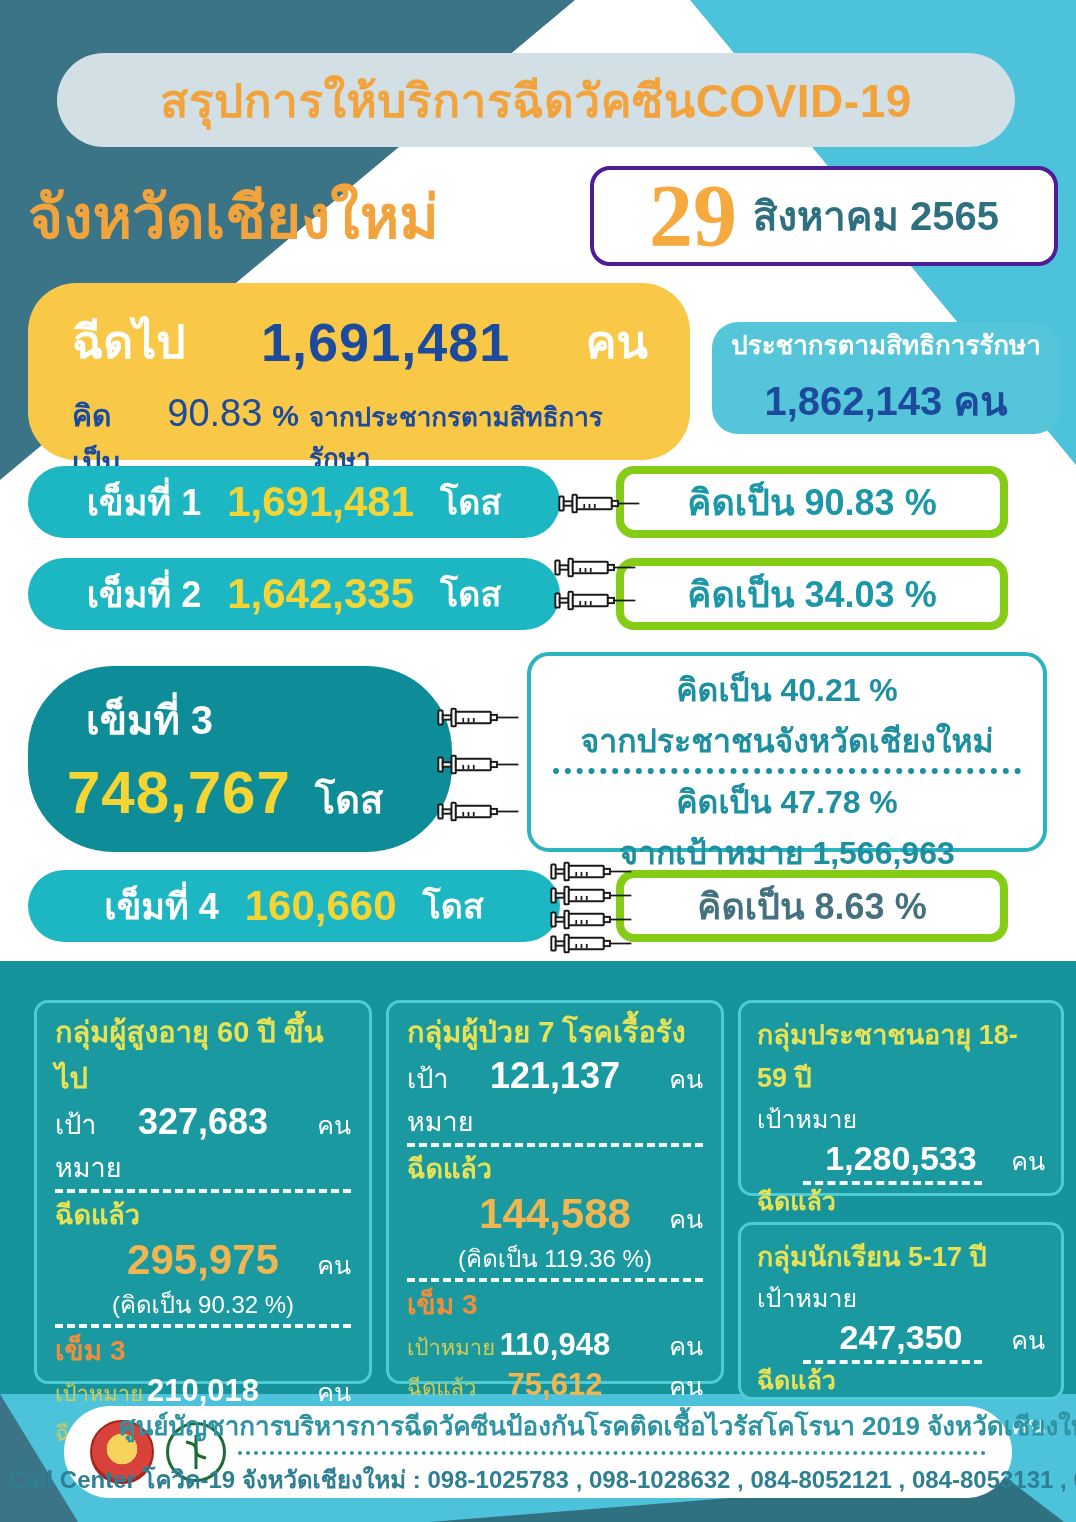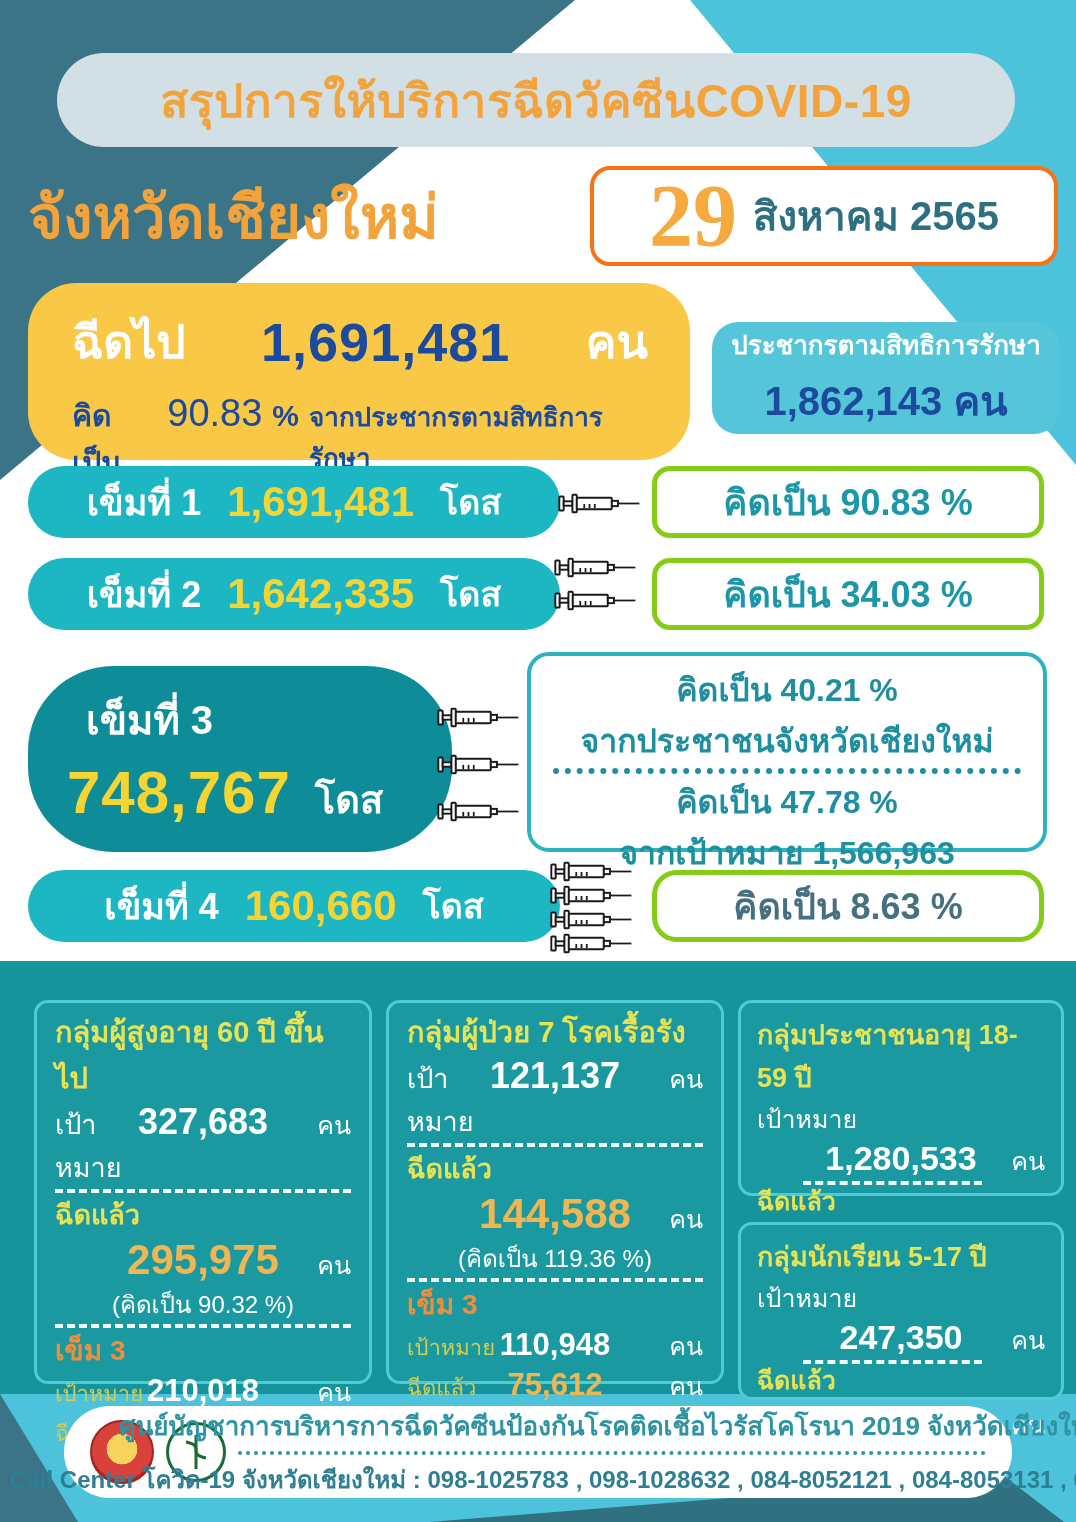--- a/index.html
+++ b/index.html
@@ -11,21 +11,21 @@
   .bg-cyan{position:absolute;inset:0;background:#4cc3da;clip-path:polygon(690px 0,1076px 0,1076px 465px);}
   .band{position:absolute;left:0;top:961px;width:1076px;height:433px;background:#17939b;}
   .footer-bg{position:absolute;left:0;top:1394px;width:1076px;height:128px;background:#4cc3da;}
   .footer-wedge-left{position:absolute;inset:0;background:#3a7486;clip-path:polygon(0 1394px,78px 1522px,0 1522px);}
   .footer-wedge-bottom{position:absolute;inset:0;background:#2f7181;clip-path:polygon(430px 1522px,1064px 1522px,1004px 1476px);}
 
   
   .banner{position:absolute;left:57px;top:53px;width:958px;height:94px;background:#d2dfe4;border-radius:47px;display:flex;align-items:center;justify-content:center;}
   .banner-title{font-size:46px;font-weight:bold;color:#f2a33c;letter-spacing:.5px;}
   .province{position:absolute;left:28px;top:168px;width:555px;height:96px;display:flex;align-items:center;font-size:60px;font-weight:bold;color:#f2a33c;}
-  .datebox{position:absolute;left:590px;top:166px;width:468px;height:100px;background:#ffffff;border:4px solid #f97316;border-radius:20px;display:flex;align-items:center;justify-content:center;gap:16px;box-sizing:border-box;}
+  .datebox{position:absolute;left:590px;top:166px;width:468px;height:100px;background:#ffffff;border:4px solid #4c1d95;border-radius:20px;display:flex;align-items:center;justify-content:center;gap:16px;box-sizing:border-box;}
   .date-day{font-family:"Liberation Serif",serif;font-size:88px;font-weight:bold;color:#f5a93f;line-height:.9;}
   .date-rest{font-size:40px;font-weight:bold;color:#2e6f80;}
 
   
   .yellowbox{position:absolute;left:28px;top:283px;width:662px;height:177px;background:#f9c847;border-radius:48px;box-sizing:border-box;padding:22px 42px 0 44px;}
   .y-line1{display:flex;align-items:center;justify-content:space-between;}
   .y-lead,.y-unit{color:#ffffff;font-size:46px;font-weight:bold;}
   .y-val{color:#1c4a9c;font-size:54px;font-weight:bold;letter-spacing:1px;}
   .y-line2{margin-top:14px;display:flex;align-items:baseline;gap:10px;color:#1c4a9c;}
   .y-p-lead{font-size:30px;font-weight:bold;}
@@ -34,22 +34,22 @@
   .y-p-rest{font-size:26px;font-weight:bold;}
   .popbox{position:absolute;left:712px;top:322px;width:348px;height:112px;background:#55c6d9;border-radius:26px;display:flex;flex-direction:column;align-items:center;justify-content:center;gap:4px;}
   .pop-title{color:#ffffff;font-size:26px;font-weight:bold;}
   .pop-val{color:#1c4a9c;font-size:40px;font-weight:bold;}
 
   
   .pill{position:absolute;left:28px;width:532px;height:72px;background:#1db6c3;border-radius:40px;display:flex;align-items:center;justify-content:center;gap:26px;}
   .pill .lbl{color:#ffffff;font-size:36px;font-weight:bold;}
   .pill .val{color:#f5d534;font-size:42px;font-weight:bold;}
   .pill .unit{color:#ffffff;font-size:34px;font-weight:bold;}
-  .pct{position:absolute;left:652px;width:392px;height:72px;background:#ffffff;border:5px solid #84cc16;border-radius:18px;display:flex;align-items:center;justify-content:center;font-size:36px;font-weight:bold;color:#1b97a7;box-sizing:border-box;}
-  .pct.slate{color:#44707f;border-radius:25px;}
+  .pct{position:absolute;left:616px;width:392px;height:72px;background:#ffffff;border:8px solid #84cc16;border-radius:18px;display:flex;align-items:center;justify-content:center;font-size:36px;font-weight:bold;color:#1b97a7;box-sizing:border-box;}
+  .pct.slate{color:#44707f;}
   .syr{position:absolute;display:flex;flex-direction:column;z-index:3;}
   .syr svg{display:block;}
 
   .blob3{position:absolute;left:28px;top:666px;width:424px;height:186px;background:#0e8d99;border-radius:85px;box-sizing:border-box;}
   .blob3-label{position:absolute;left:58px;top:22px;color:#ffffff;font-size:40px;font-weight:bold;}
   .blob3-valrow{position:absolute;left:0;right:30px;bottom:22px;display:flex;align-items:baseline;justify-content:center;gap:24px;}
   .blob3-val{color:#f5d534;font-size:60px;font-weight:bold;letter-spacing:1px;}
   .blob3-unit{color:#ffffff;font-size:38px;font-weight:bold;}
   .box3{position:absolute;left:527px;top:652px;width:520px;height:200px;background:#ffffff;border:4px solid #2bb3bf;border-radius:22px;box-sizing:border-box;display:flex;flex-direction:column;justify-content:space-evenly;padding:8px 22px;text-align:center;color:#1e8fa0;font-weight:bold;}
   .box3 .l{font-size:32px;}

